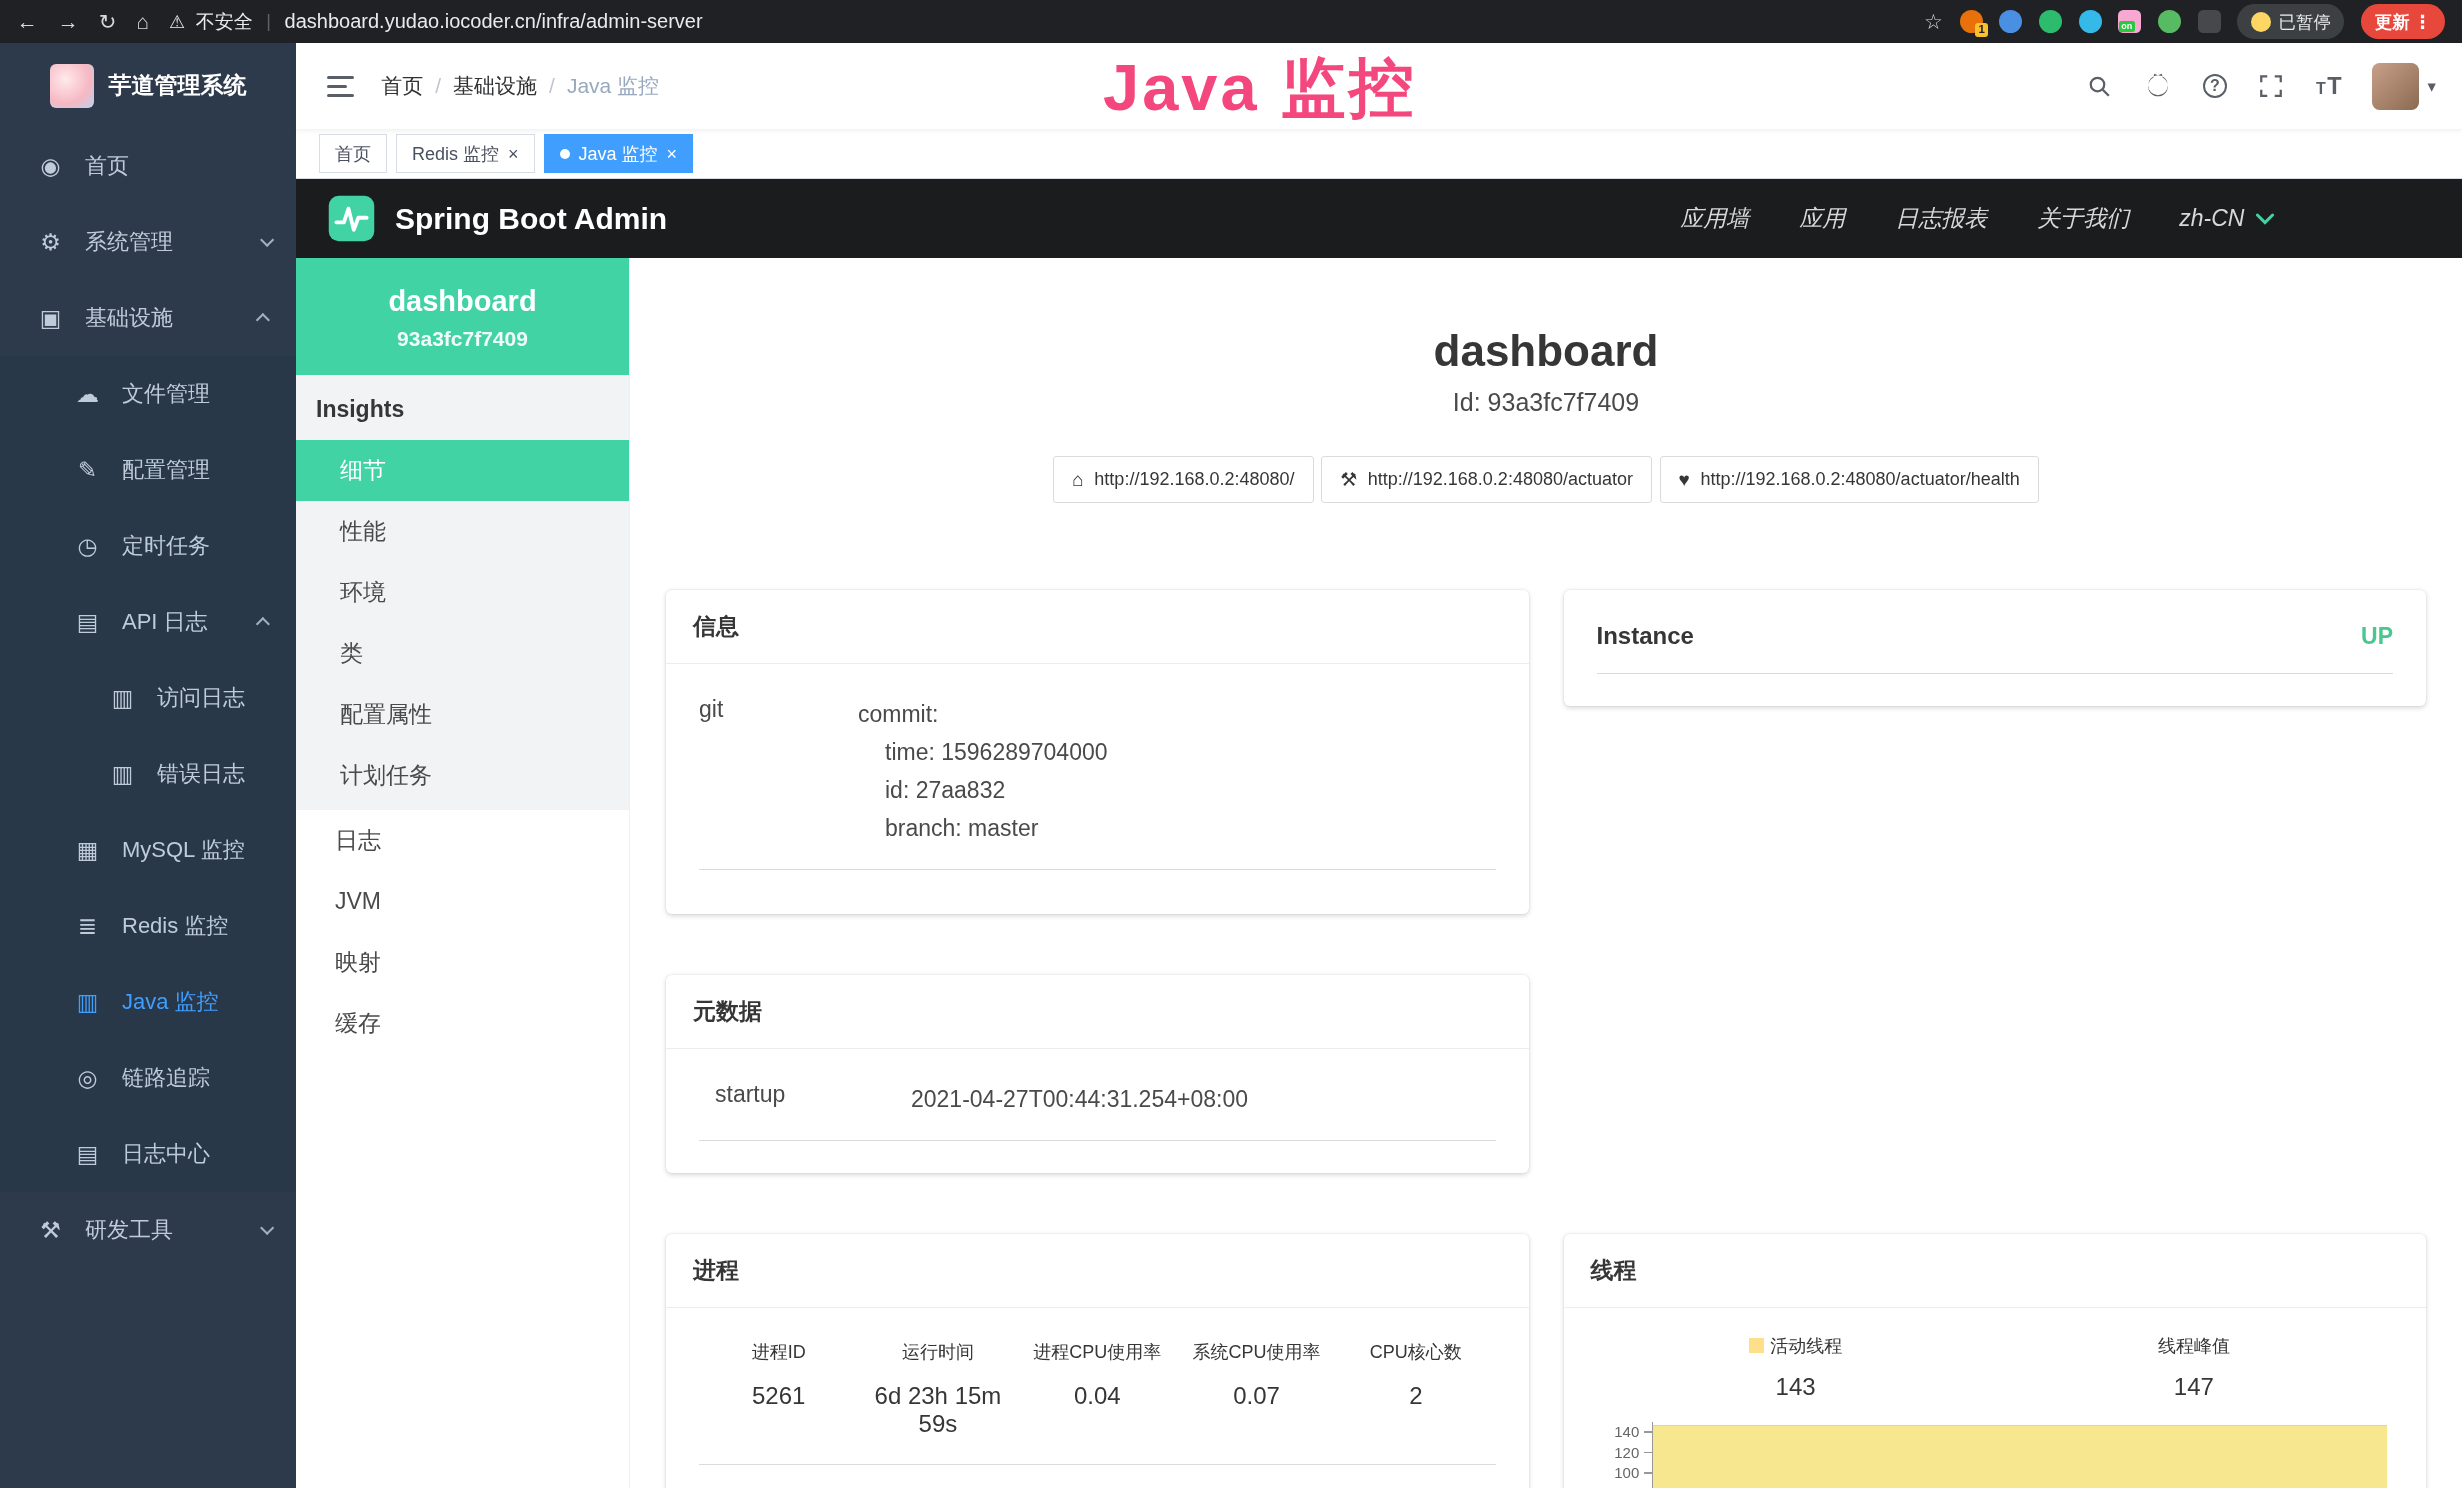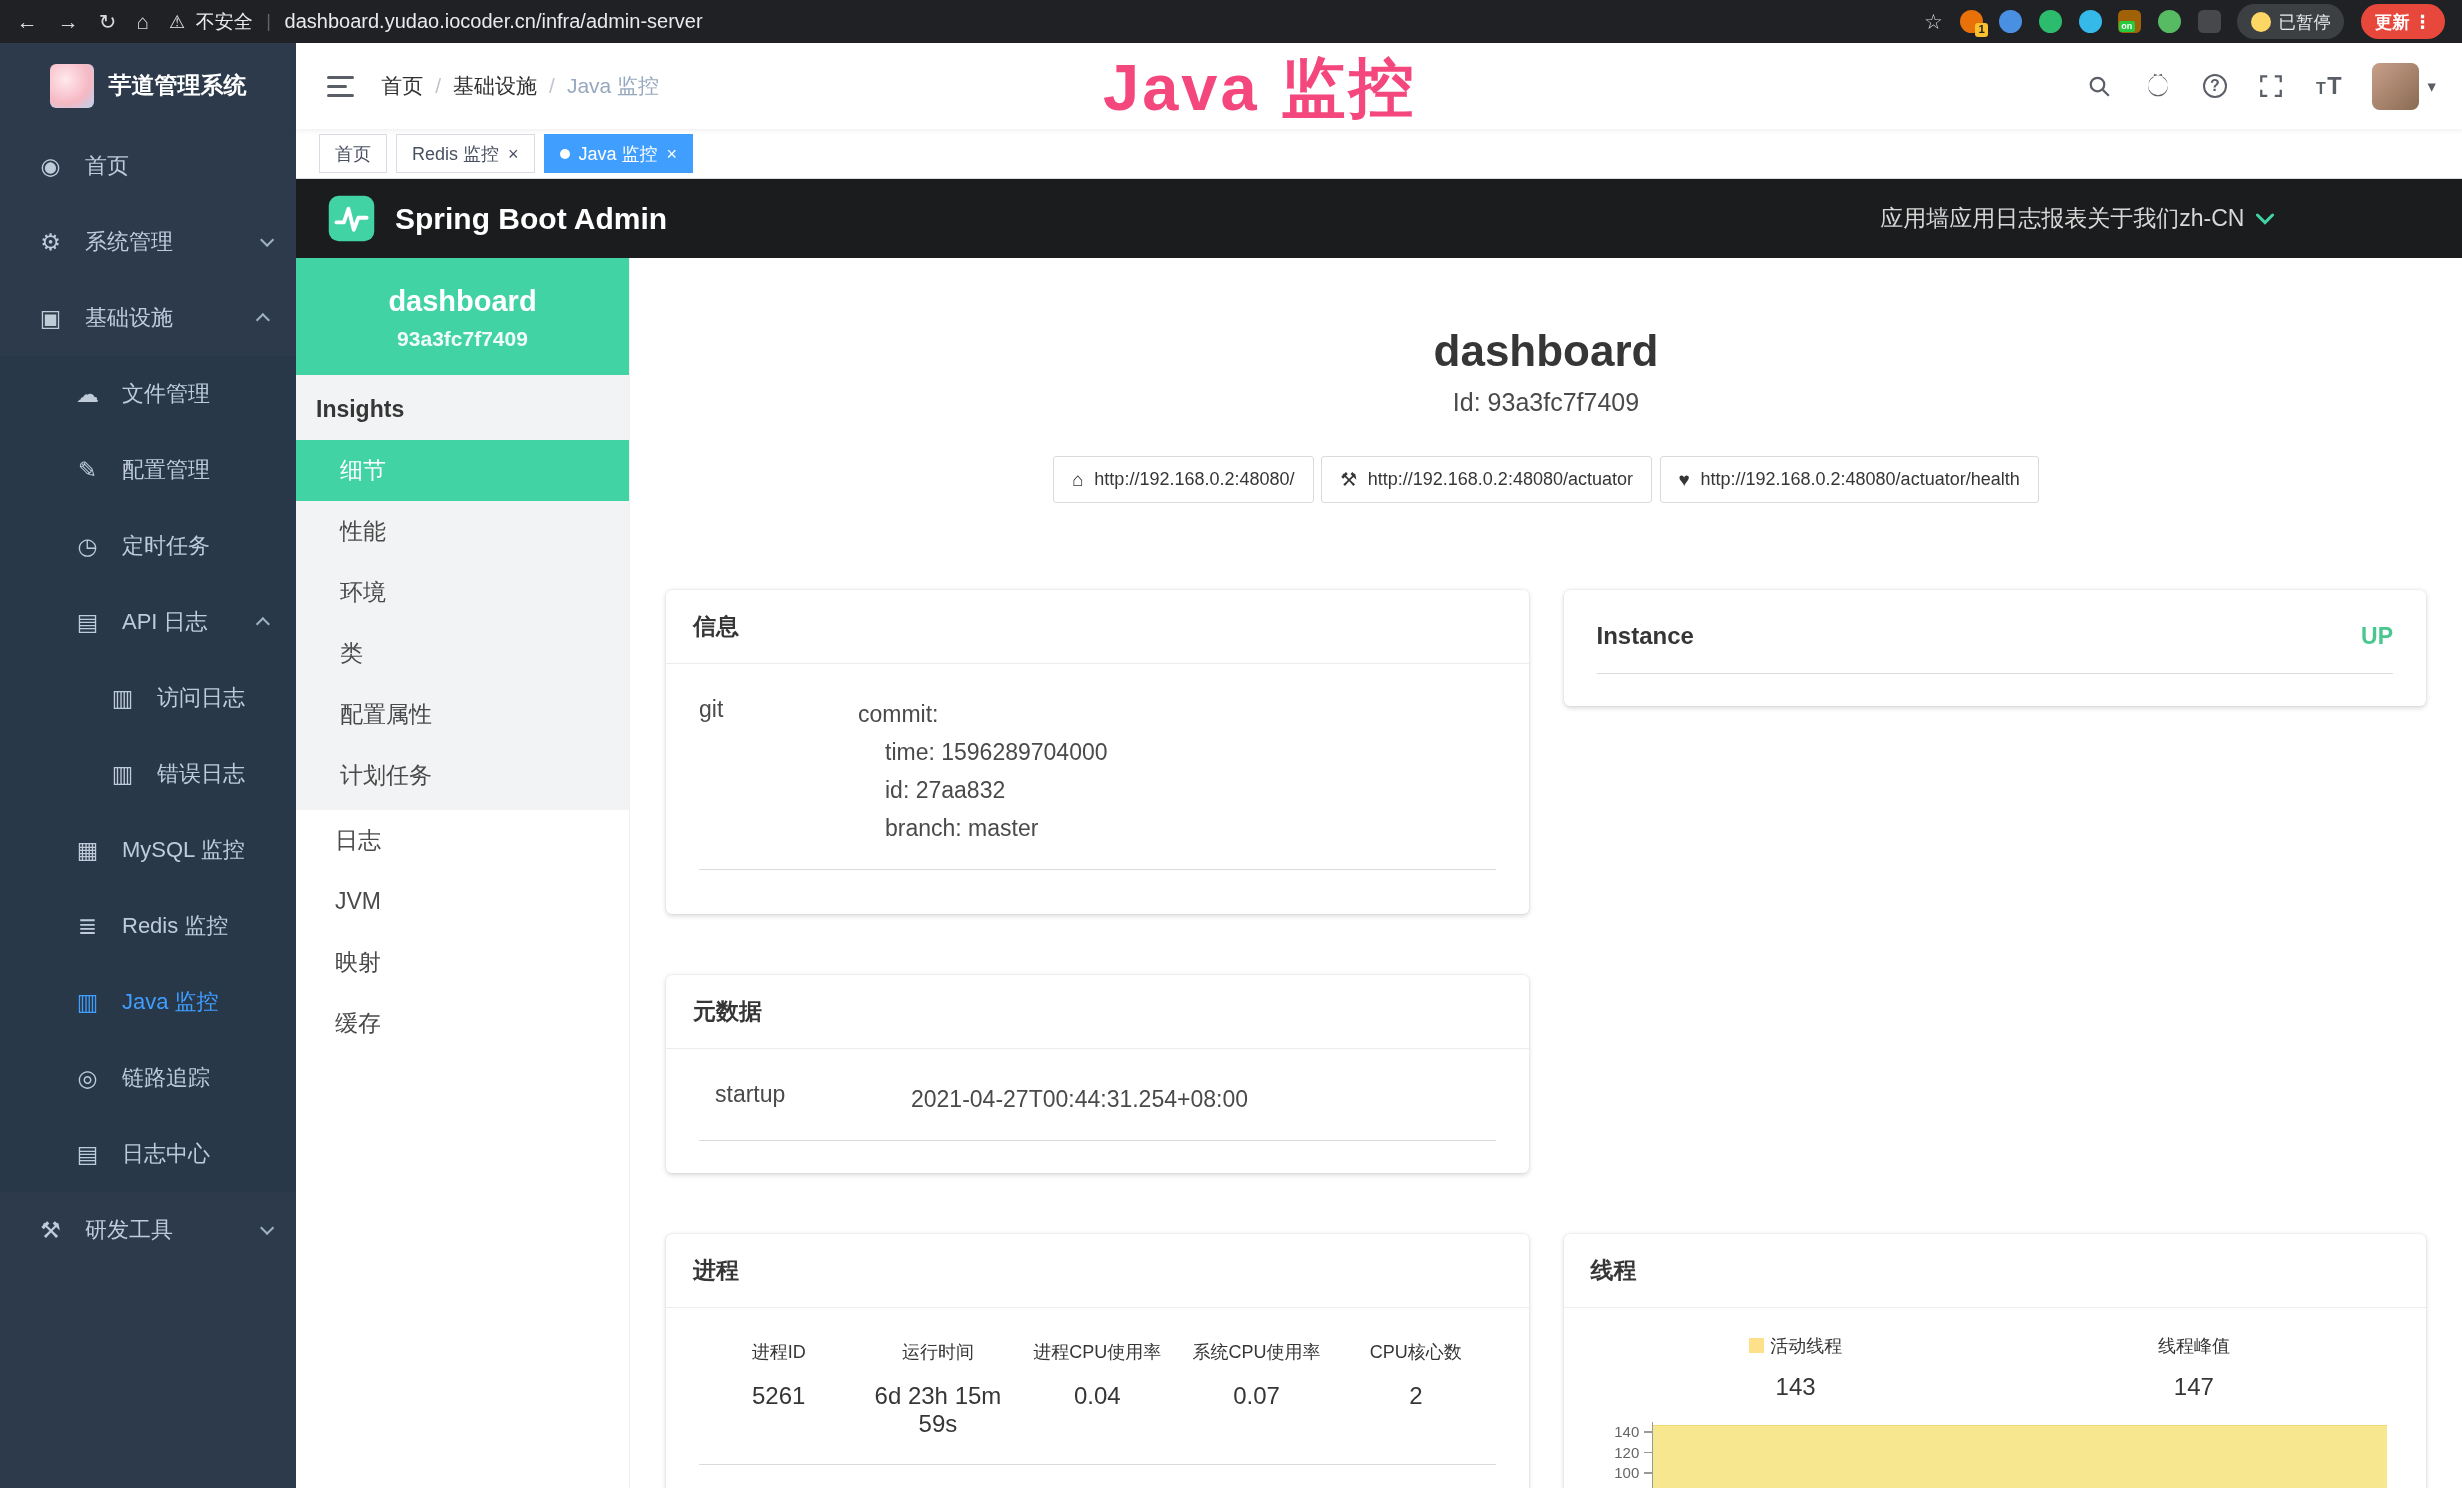--- a/index.html
+++ b/index.html
@@ -71,21 +71,21 @@
   .tab { height:39px; display:inline-flex; align-items:center; gap:9px; padding:0 15px; border:0.8px solid #d8dce5; background:#fff; font-size:18px; color:#495060; cursor:pointer; }
   .tab .dot { width:10px; height:10px; border-radius:50%; background:#fff; display:none; }
   .tab.active { color:#fff; }
   .tab.active .dot { display:inline-block; }
   .tab .x { font-size:18px; line-height:1; cursor:pointer; }
 
   
   .sba { flex:1; display:flex; flex-direction:column; min-height:0; }
   .sba-header { height:79px; background:#1b1c1d; display:flex; align-items:center; padding:0 32px; gap:20px; flex-shrink:0; }
   .sba-brand { color:#fff; font-size:30px; font-weight:700; cursor:pointer; }
-  .sba-nav { margin-left:auto; display:flex; align-items:center; padding-right:155px; font-size:23px; color:#d8d8d8; }
+  .sba-nav { margin-left:auto; display:flex; align-items:center; gap:50px; padding-right:155px; font-size:23px; color:#d8d8d8;font-style:italic; }
   .sba-nav .nl { cursor:pointer; }
   .sba-lang { display:flex; align-items:center; gap:10.6px; cursor:pointer; }
 
   .sba-body { flex:1; display:flex; min-height:0; }
   .sba-side { width:334px; flex-shrink:0; background:#fff; border-right:0.8px solid #f0f0f0; display:flex; flex-direction:column; overflow:hidden; }
   .inst { padding:27px 15px 24px; text-align:center; cursor:pointer; }
   .inst-name { color:#fff; font-size:29px; font-weight:700; }
   .inst-id { color:rgba(255,255,255,.92); font-size:21px; margin-top:9px;font-weight:bold; }
   .insights { background:#f2f3f4; padding-bottom:4.6px; }
   .menu-label { padding:21px 20px 16.7px; font-size:23px; font-weight:700; color:#363636; }
@@ -155,21 +155,21 @@
     <span class="url">dashboard.yudao.iocoder.cn/infra/admin-server</span>
   </div>
   <div class="b-right">
     <span class="bicon">☆</span>
     <span class="ext" style="background: rgb(232, 113, 10);">
         <span class="badge1">1</span>
       </span>
     <span class="ext" style="background: rgb(74, 144, 226);"></span>
     <span class="ext" style="background: rgb(45, 188, 110);"></span>
     <span class="ext" style="background: rgb(53, 185, 233);"></span>
-    <span class="ext sq" style="background: #a16207;">
+    <span class="ext sq" style="background: #f9a8d4;">
         <span class="on-tag">on</span>
       </span>
     <span class="ext" style="background: rgb(87, 187, 99);"></span>
     <span class="ext sq" style="background: rgb(70, 72, 75);"></span>
     <span class="pill">
       <span class="face"></span>
       <span>已暂停</span>
     </span>
     <span class="pill update" style="background: rgb(232, 72, 60);">
       <span>更新</span>

